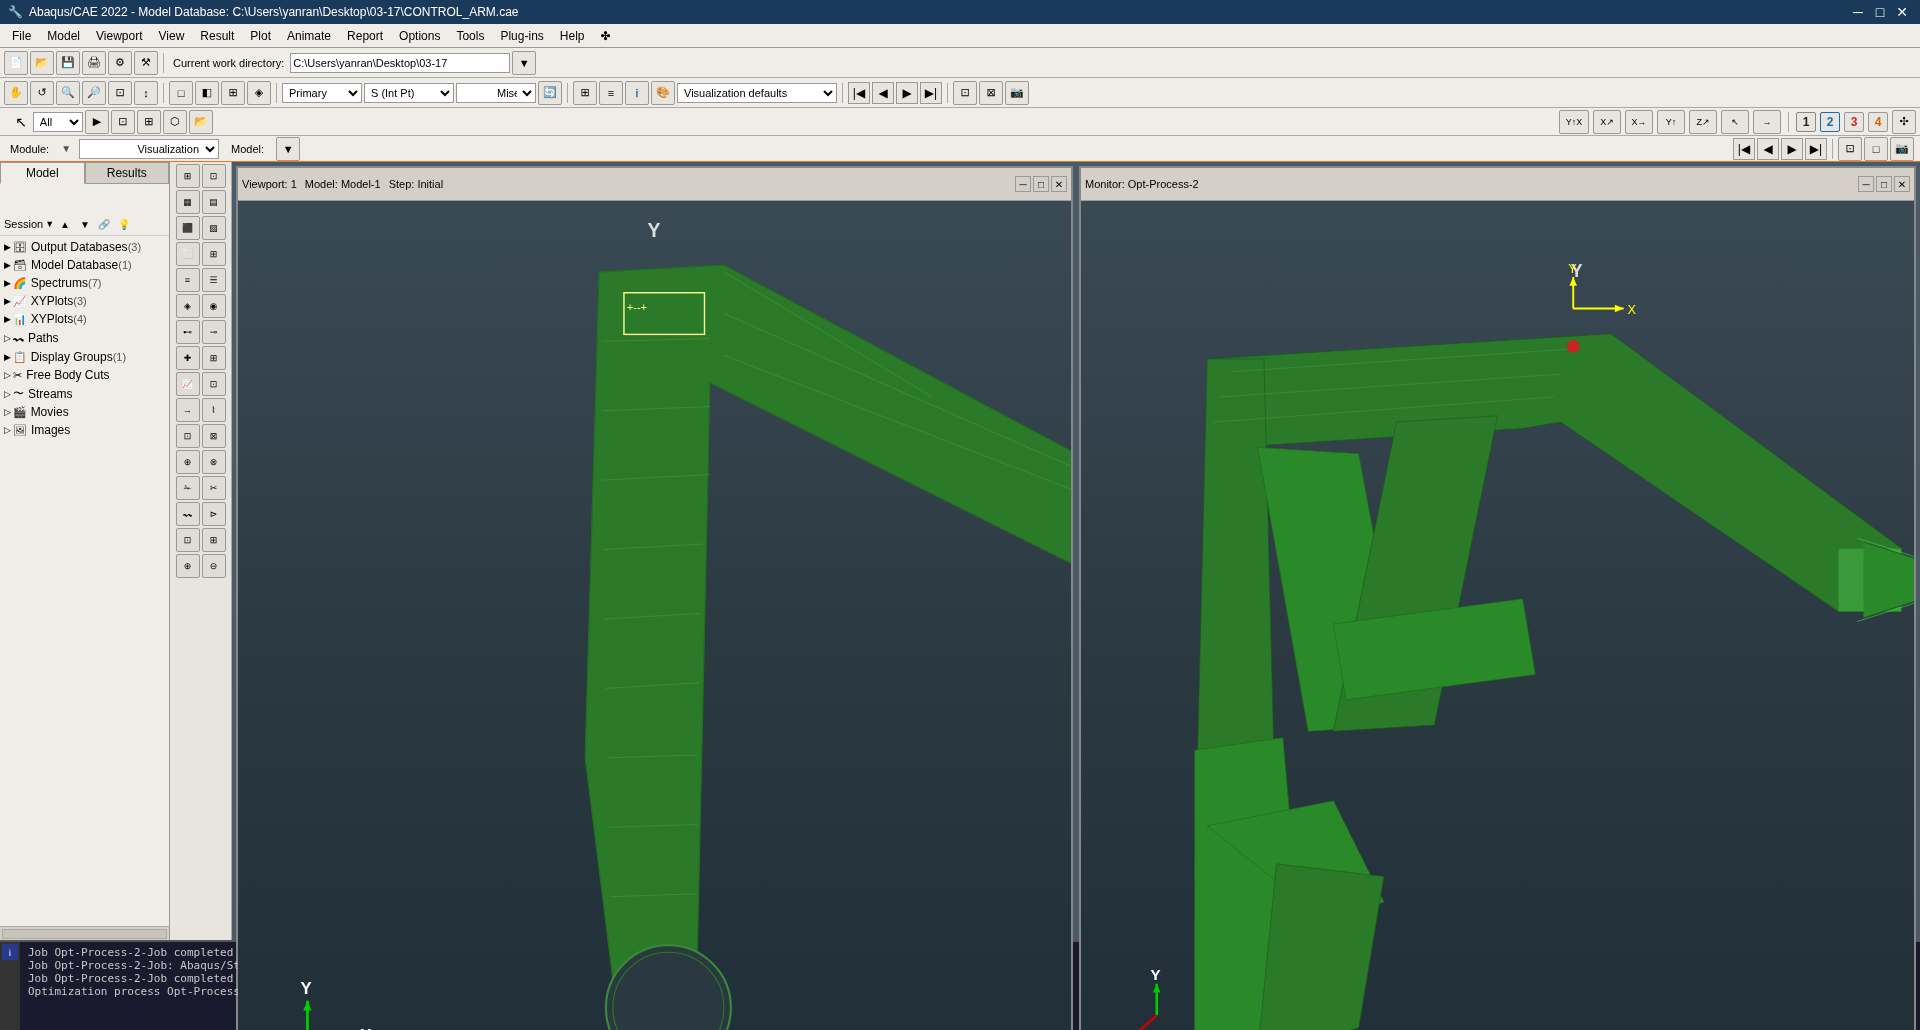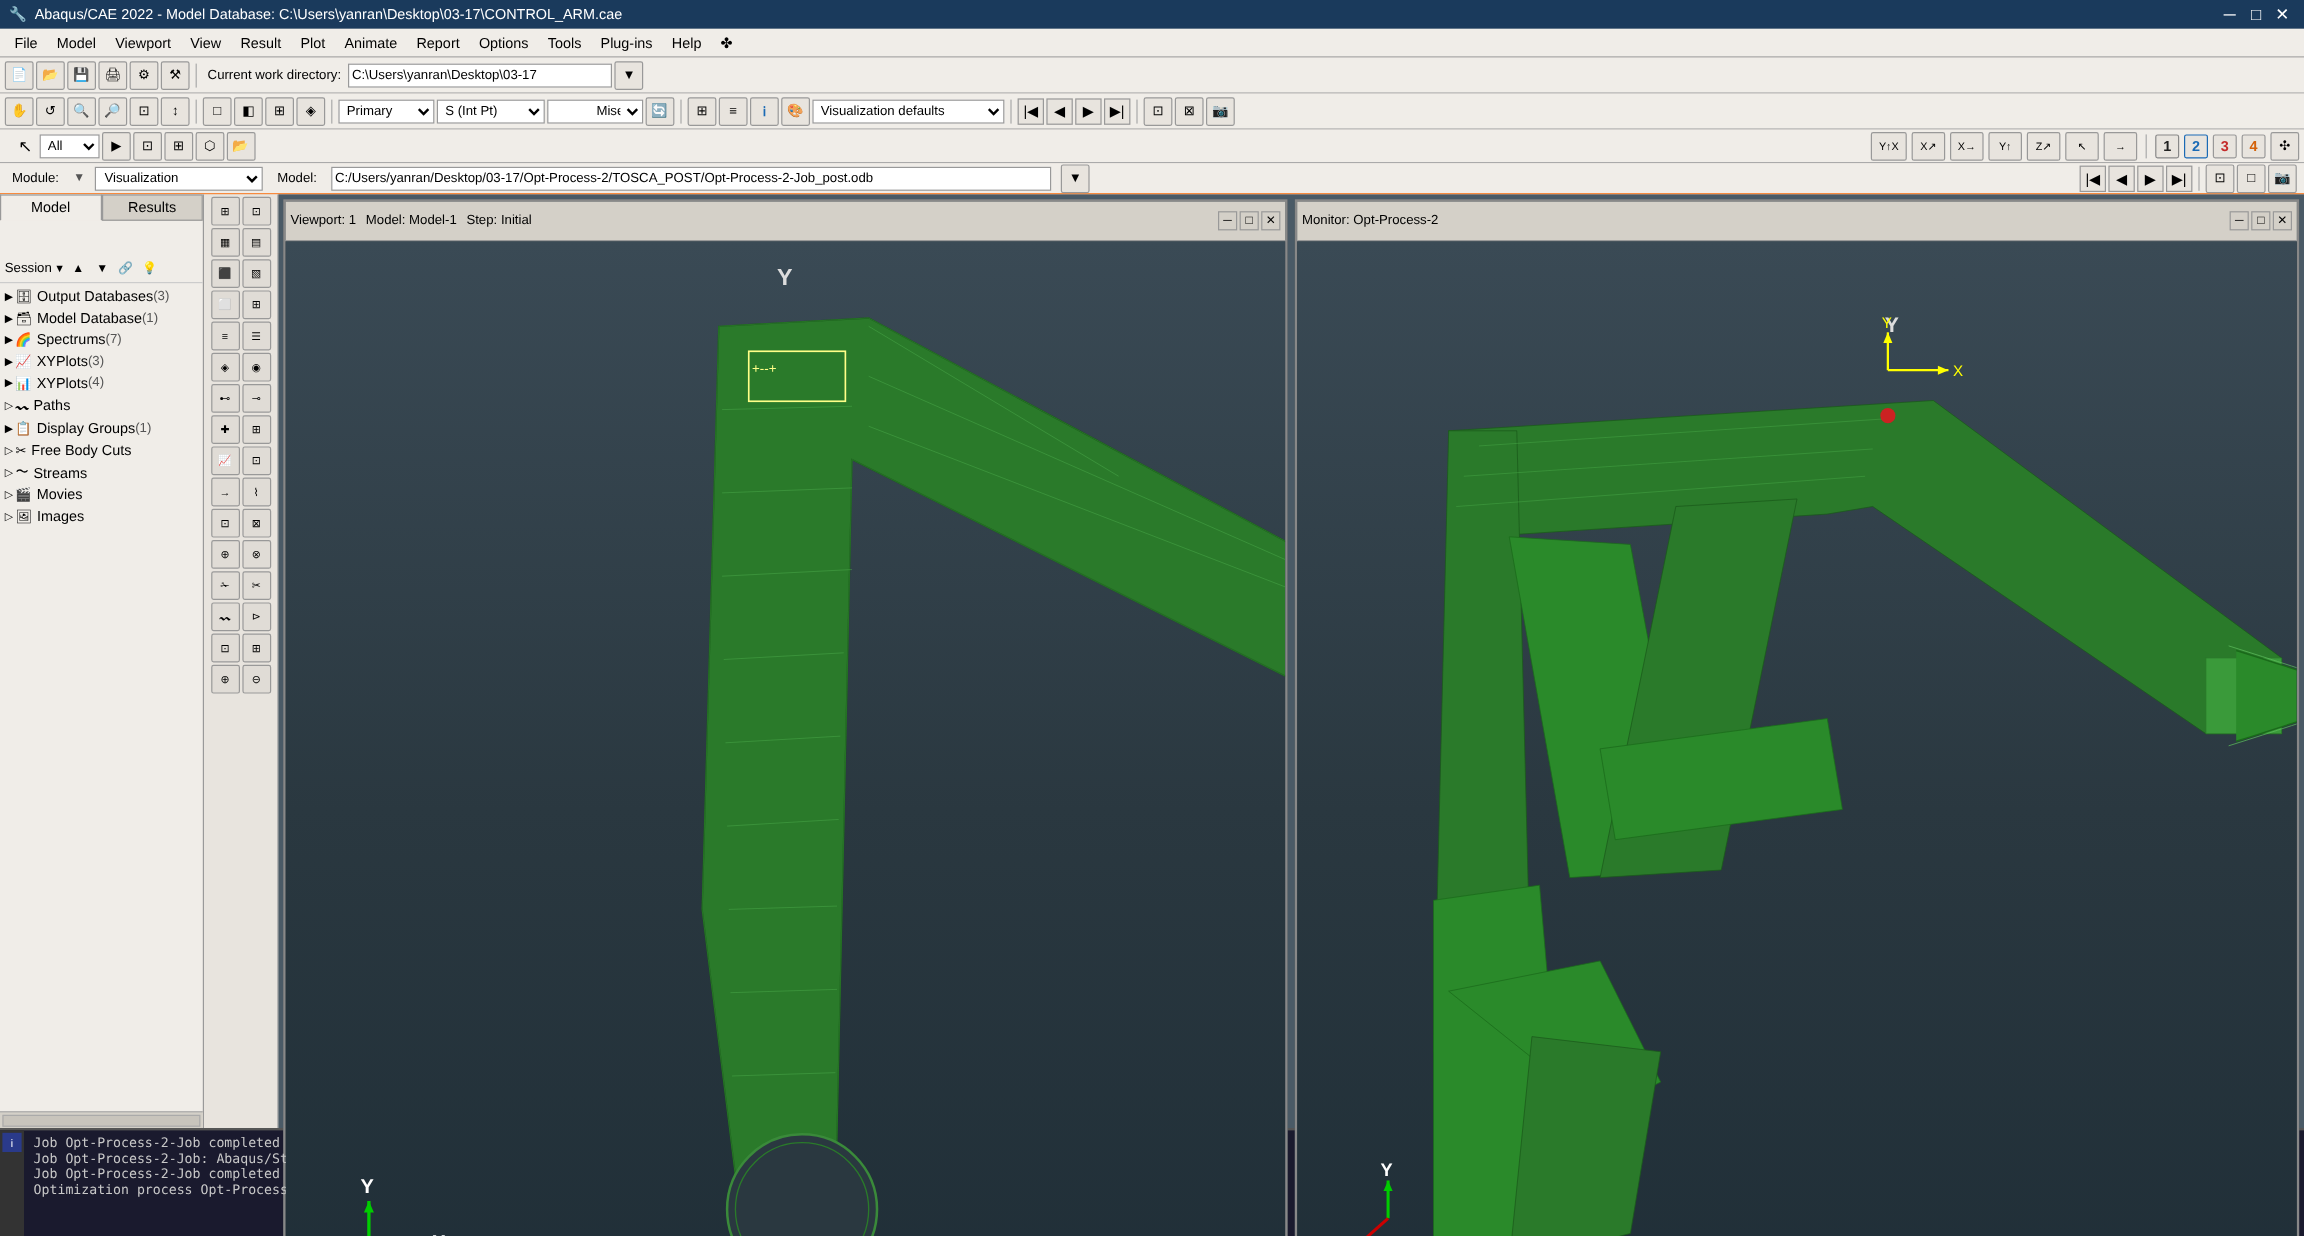--- a/index.html
+++ b/index.html
@@ -80,20 +80,21 @@
       display: flex;
       align-items: center;
       padding: 0 6px;
       gap: 8px;
       border-bottom: 1px solid #f97316;
     }
     .module-select {
       height: 20px; font-size: 11px;
       border: 1px solid #999; background: white; padding: 0 3px;
       width: 140px;
+      text-align: right;
     }
 
     
     #main-layout {
       display: flex;
       height: calc(1030px - 24px - 24px - 30px - 26px - 26px - 30px - 30px - 60px);
     }
 
     
     #left-panel {
@@ -392,21 +393,20 @@
   </div>
 </div>
 
 <div id="module-bar">
   <span class="tb-label">Module:</span>
   <span style="font-size:10px; color:#555;">▼</span>
   <select class="module-select">
     <option>Visualization</option>
   </select>
   <span class="tb-label">Model:</span>
-  <input class="tb-select" style="width: 600px;" value="C:/Users/yanran/Desktop/03-17/Opt-Process-2/TOSCA_POST/Opt-Process-2-Job_post.odb">
   <button class="tb-btn">▼</button>
   <div style="flex:1;"></div>
   <div style="display:flex; gap:2px; align-items:center;">
     <button class="playback-btn">|◀</button>
     <button class="playback-btn">◀</button>
     <button class="playback-btn">▶</button>
     <button class="playback-btn">▶|</button>
     <div class="tb-separator"></div>
     <button class="tb-btn">⊡</button>
     <button class="tb-btn">□</button>

